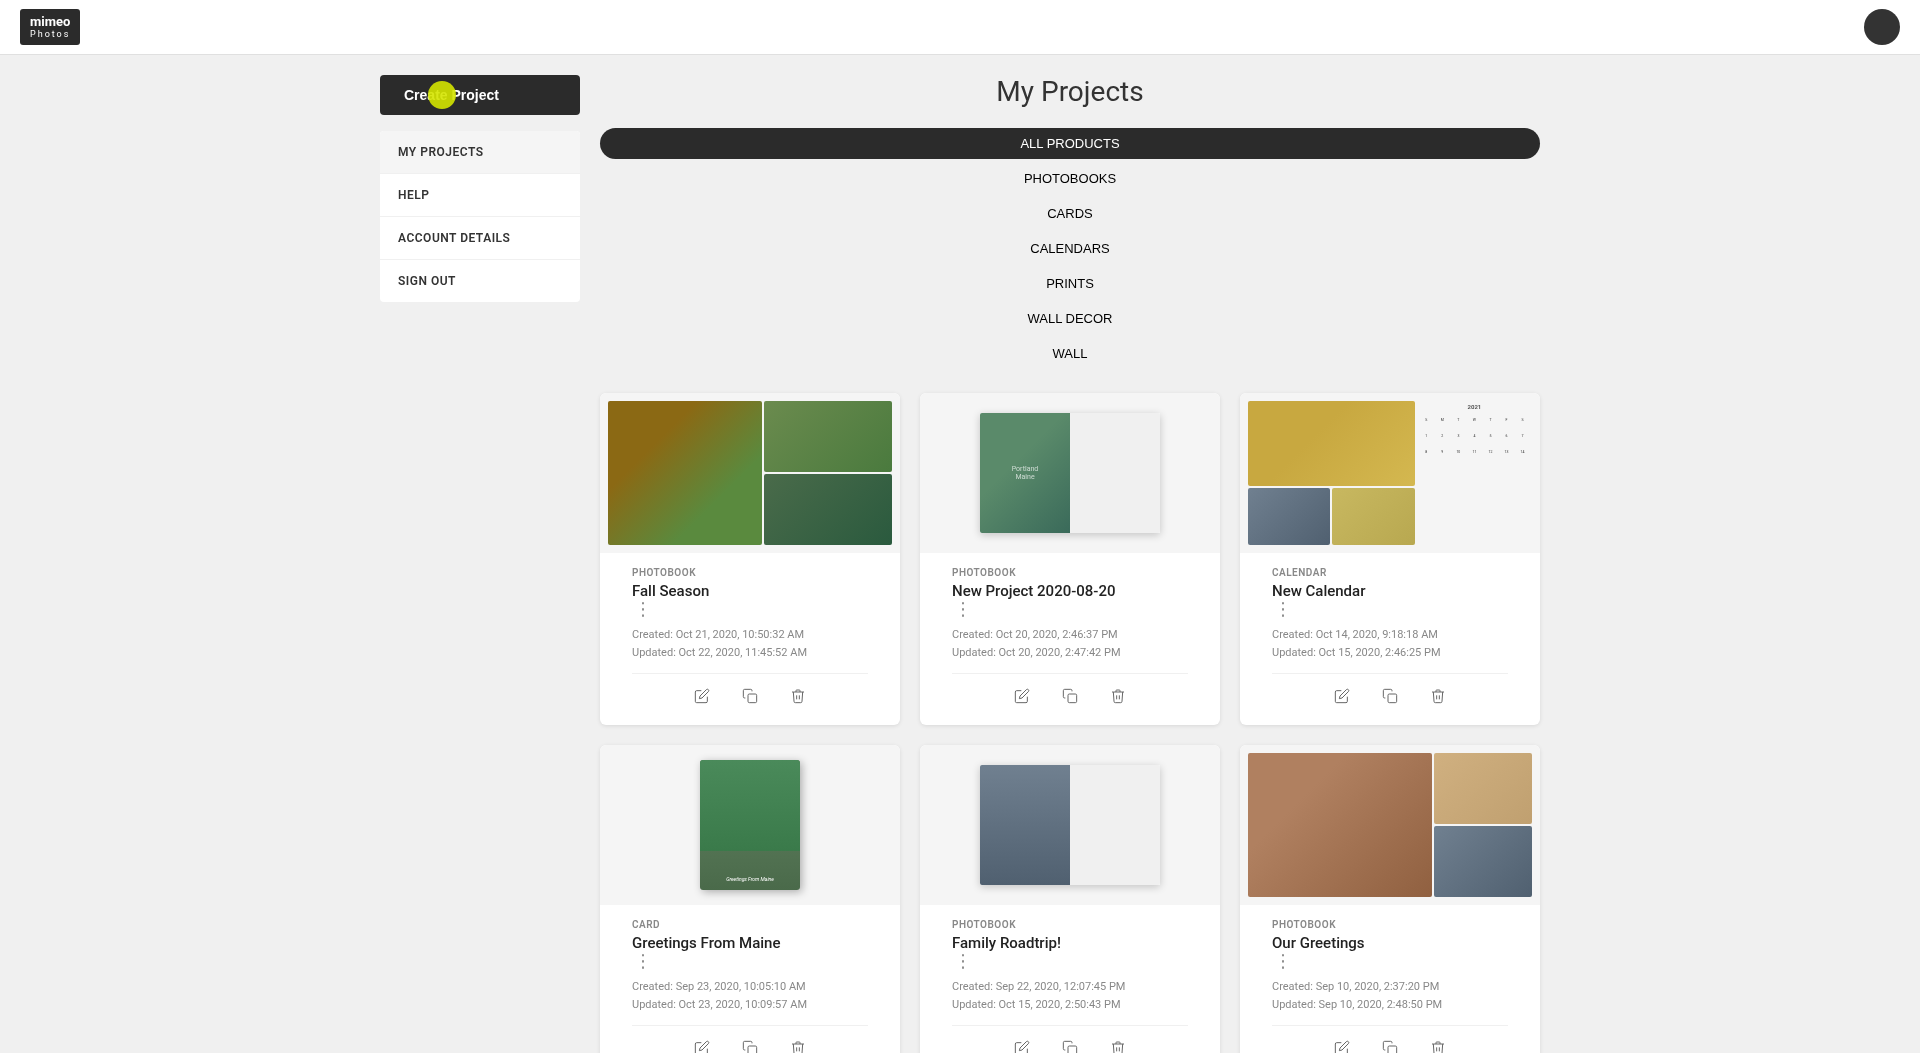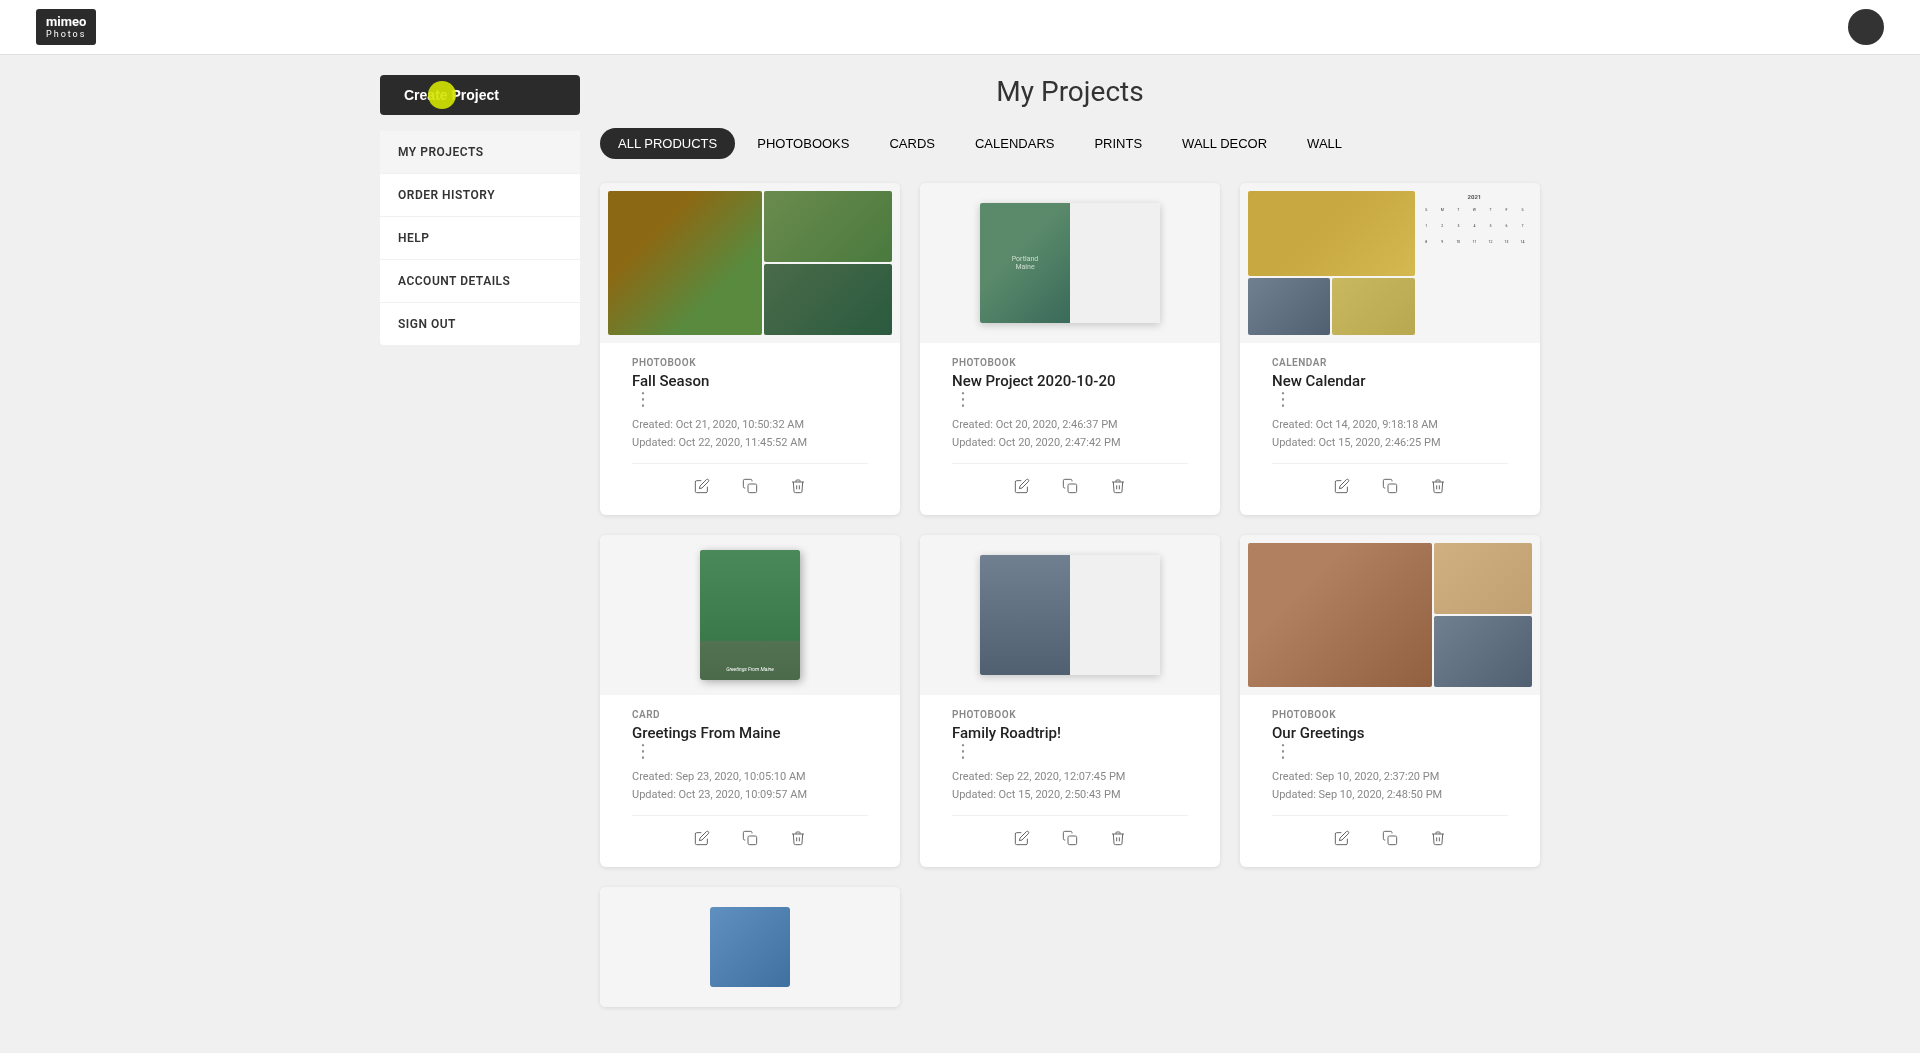--- a/index.html
+++ b/index.html
@@ -8,21 +8,21 @@
       background: #f0f0f0;
       min-height: 1053px;
     }
 
     
     .header {
       background: #fff;
       display: flex;
       align-items: center;
       justify-content: space-between;
-      padding: 0 36px;
+      padding: 0 20px;
       height: 55px;
       border-bottom: 1px solid #e0e0e0;
     }
     .logo-box {
       background: #2b2b2b;
       padding: 6px 10px;
       border-radius: 3px;
     }
     .logo-text {
       color: #fff;
@@ -106,23 +106,24 @@
       text-align: center;
       font-size: 28px;
       font-weight: 400;
       color: #333;
       margin-bottom: 20px;
     }
 
     
     .tabs {
       display: flex;
-      justify-content: flex-start;
+      justify-content: center;
       gap: 4px;
       margin-bottom: 24px;
+      flex-direction: column;
     }
     .tab {
       padding: 8px 18px;
       border-radius: 20px;
       font-size: 13px;
       font-weight: 500;
       cursor: pointer;
       border: none;
       background: transparent;
       color: #000000;
@@ -449,23 +450,20 @@
   <div class="sidebar">
     <button class="create-btn">
       <span class="yellow-dot"></span>
       <span>Create Project</span>
     </button>
     <nav class="nav-menu">
       <div class="nav-item active">
         <span>MY PROJECTS</span>
       </div>
       <div class="nav-item">
-        <span>ORDER HISTORY</span>
-      </div>
-      <div class="nav-item">
         <span>HELP</span>
       </div>
       <div class="nav-item">
         <span>ACCOUNT DETAILS</span>
       </div>
       <div class="nav-item">
         <span>SIGN OUT</span>
       </div>
     </nav>
   </div>
@@ -537,21 +535,21 @@
               <div class="book-left">
                 <span style="font-size:7px;color:rgba(255,255,255,0.7);text-align:center;padding:4px;">Portland<br>Maine</span>
               </div>
               <div class="book-right"></div>
             </div>
           </div>
         </div>
         <div class="card-meta">
           <div class="card-type">PHOTOBOOK</div>
           <div class="card-name-row">
-            <span class="card-name">New Project 2020-10-20</span>
+            <span class="card-name">New Project 2020-08-20</span>
             <button class="more-btn">⋮</button>
           </div>
           <div class="card-date">
             <div>Created: Oct 20, 2020, 2:46:37 PM</div>
             <div>Updated: Oct 20, 2020, 2:47:42 PM</div>
           </div>
           <div class="card-actions">
             <button class="action-btn">
               <svg class="icon-svg" viewBox="0 0 24 24">
                   <path d="M11 4H4a2 2 0 0 0-2 2v14a2 2 0 0 0 2 2h14a2 2 0 0 0 2-2v-7" stroke="#666" stroke-width="1.5" fill="none"></path>

